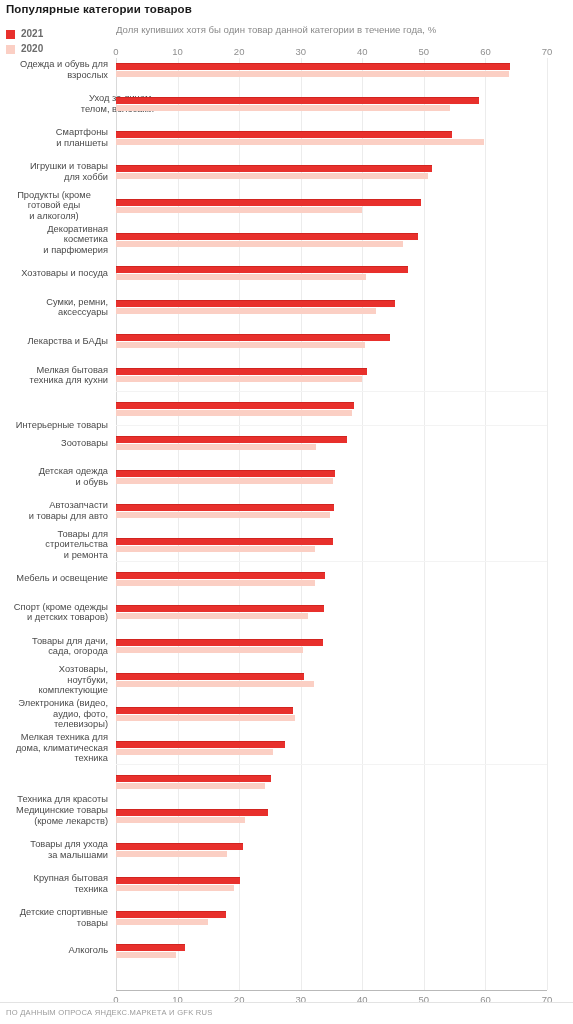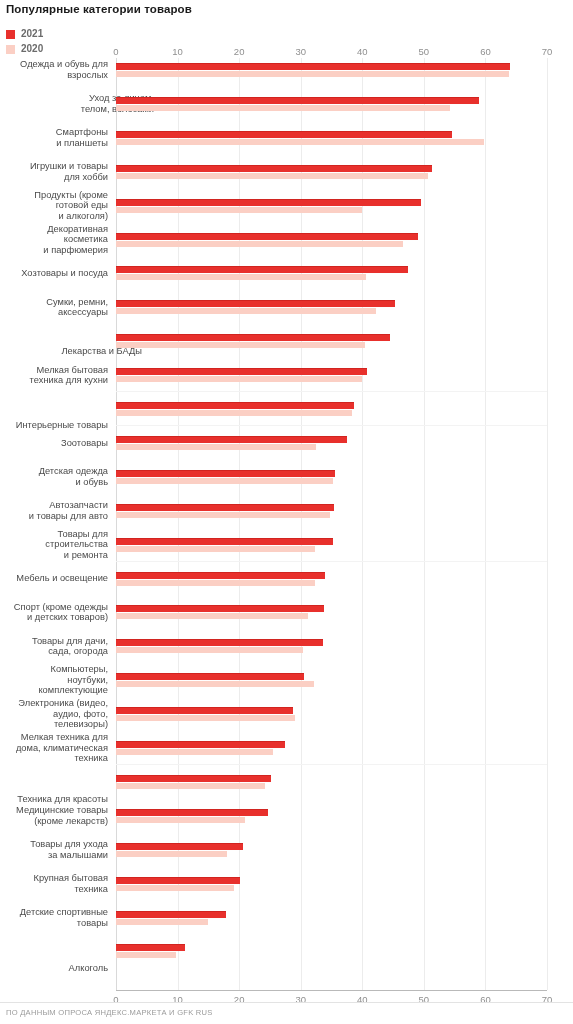--- a/index.html
+++ b/index.html
@@ -188,20 +188,21 @@
     <div class="legend-row">
       <span class="legend-swatch" style="background: rgb(232, 48, 44);"></span>
       <span class="legend-label">2021</span>
     </div>
     <div class="legend-row">
       <span class="legend-swatch" style="background: rgb(251, 207, 196);"></span>
       <span class="legend-label">2020</span>
     </div>
   </div>
 
+  <div class="subtitle">Доля купивших хотя бы один товар данной категории в течение года, %</div>
 
   <div id="plot">
     <div class="plot-area" id="plot-area" style="height: 932px;">
         <div class="gridline-v axis-zero" style="left: 0px;"></div>
         <div class="gridline-v" style="left: 61.5714px;"></div>
         <div class="gridline-v" style="left: 123.143px;"></div>
         <div class="gridline-v" style="left: 184.714px;"></div>
         <div class="gridline-v" style="left: 246.286px;"></div>
         <div class="gridline-v" style="left: 307.857px;"></div>
         <div class="gridline-v" style="left: 369.429px;"></div>
@@ -253,21 +254,21 @@
         </div>
       </div>
       <div class="row" style="top: 164.7px;">
         <div class="row-label" style="top: -3.6px;"><span>Игрушки и товары</span><br><span>для хобби</span></div>
         <div class="bars">
           <div class="bar bar-2021" title="Игрушки и товары для хобби — 2021: 51.3%" style="width: 315.861px; background: rgb(232, 48, 44);"></div>
           <div class="bar bar-2020" title="Игрушки и товары для хобби — 2020: 50.6%" style="width: 311.551px; background: rgb(251, 207, 196);"></div>
         </div>
       </div>
       <div class="row" style="top: 198.6px;">
-        <div class="row-label" style="top: -8.9px;"><span>Продукты (кроме</span><br><span>готовой еды</span><br><span>и алкоголя)</span></div>
+        <div class="row-label" style="top: -8.9px; text-align: center;"><span>Продукты (кроме</span><br><span>готовой еды</span><br><span>и алкоголя)</span></div>
         <div class="bars">
           <div class="bar bar-2021" title="Продукты (кроме готовой еды и алкоголя) — 2021: 49.5%" style="width: 304.779px; background: rgb(232, 48, 44);"></div>
           <div class="bar bar-2020" title="Продукты (кроме готовой еды и алкоголя) — 2020: 40%" style="width: 246.286px; background: rgb(251, 207, 196);"></div>
         </div>
       </div>
       <div class="row" style="top: 232.5px;">
         <div class="row-label" style="top: -8.9px;"><span>Декоративная</span><br><span>косметика</span><br><span>и парфюмерия</span></div>
         <div class="bars">
           <div class="bar bar-2021" title="Декоративная косметика и парфюмерия — 2021: 49%" style="width: 301.7px; background: rgb(232, 48, 44);"></div>
           <div class="bar bar-2020" title="Декоративная косметика и парфюмерия — 2020: 46.6%" style="width: 286.923px; background: rgb(251, 207, 196);"></div>
@@ -281,21 +282,21 @@
         </div>
       </div>
       <div class="row" style="top: 300.3px;">
         <div class="row-label" style="top: -3.6px;"><span>Сумки, ремни,</span><br><span>аксессуары</span></div>
         <div class="bars">
           <div class="bar bar-2021" title="Сумки, ремни, аксессуары — 2021: 45.3%" style="width: 278.919px; background: rgb(232, 48, 44);"></div>
           <div class="bar bar-2020" title="Сумки, ремни, аксессуары — 2020: 42.3%" style="width: 260.447px; background: rgb(251, 207, 196);"></div>
         </div>
       </div>
       <div class="row" style="top: 334.2px;">
-        <div class="row-label" style="top: 12px; padding-left: 34px;"><span>Лекарства и БАДы</span></div>
+        <div class="row-label" style="top: 2px;"><span>Лекарства и БАДы</span></div>
         <div class="bars">
           <div class="bar bar-2021" title="Лекарства и БАДы — 2021: 44.5%" style="width: 273.993px; background: rgb(232, 48, 44);"></div>
           <div class="bar bar-2020" title="Лекарства и БАДы — 2020: 40.4%" style="width: 248.749px; background: rgb(251, 207, 196);"></div>
         </div>
       </div>
       <div class="row" style="top: 368.1px;">
         <div class="row-label" style="top: -3.6px;"><span>Мелкая бытовая</span><br><span>техника для кухни</span></div>
         <div class="bars">
           <div class="bar bar-2021" title="Мелкая бытовая техника для кухни — 2021: 40.7%" style="width: 250.596px; background: rgb(232, 48, 44);"></div>
           <div class="bar bar-2020" title="Мелкая бытовая техника для кухни — 2020: 40%" style="width: 246.286px; background: rgb(251, 207, 196);"></div>
@@ -351,21 +352,21 @@
         </div>
       </div>
       <div class="row" style="top: 639.3px;">
         <div class="row-label" style="top: -3.6px;"><span>Товары для дачи,</span><br><span>сада, огорода</span></div>
         <div class="bars">
           <div class="bar bar-2021" title="Товары для дачи, сада, огорода — 2021: 33.6%" style="width: 206.88px; background: rgb(232, 48, 44);"></div>
           <div class="bar bar-2020" title="Товары для дачи, сада, огорода — 2020: 30.3%" style="width: 186.561px; background: rgb(251, 207, 196);"></div>
         </div>
       </div>
       <div class="row" style="top: 673.2px;">
-        <div class="row-label" style="top: -8.9px;"><span>Компьютеры,</span><br><span>ноутбуки,</span><br><span>комплектующие</span></div>
+        <div class="row-label" style="top: -8.9px;"><span>Хозтовары,</span><br><span>ноутбуки,</span><br><span>комплектующие</span></div>
         <div class="bars">
           <div class="bar bar-2021" title="Компьютеры, ноутбуки, комплектующие — 2021: 30.5%" style="width: 187.793px; background: rgb(232, 48, 44);"></div>
           <div class="bar bar-2020" title="Компьютеры, ноутбуки, комплектующие — 2020: 32.2%" style="width: 198.26px; background: rgb(251, 207, 196);"></div>
         </div>
       </div>
       <div class="row" style="top: 707.1px;">
         <div class="row-label" style="top: -8.9px;"><span>Электроника (видео,</span><br><span>аудио, фото,</span><br><span>телевизоры)</span></div>
         <div class="bars">
           <div class="bar bar-2021" title="Электроника (видео, аудио, фото, телевизоры) — 2021: 28.8%" style="width: 177.326px; background: rgb(232, 48, 44);"></div>
           <div class="bar bar-2020" title="Электроника (видео, аудио, фото, телевизоры) — 2020: 29%" style="width: 178.557px; background: rgb(251, 207, 196);"></div>
@@ -407,21 +408,21 @@
         </div>
       </div>
       <div class="row" style="top: 910.5px;">
         <div class="row-label" style="top: -3.6px;"><span>Детские спортивные</span><br><span>товары</span></div>
         <div class="bars">
           <div class="bar bar-2021" title="Детские спортивные товары — 2021: 17.8%" style="width: 109.597px; background: rgb(232, 48, 44);"></div>
           <div class="bar bar-2020" title="Детские спортивные товары — 2020: 15%" style="width: 92.3571px; background: rgb(251, 207, 196);"></div>
         </div>
       </div>
       <div class="row" style="top: 944.4px;">
-        <div class="row-label" style="top: 19px;"><span>Алкоголь</span></div>
+        <div class="row-label" style="top: 1px;"><span>Алкоголь</span></div>
         <div class="bars">
           <div class="bar bar-2021" title="Алкоголь — 2021: 11.2%" style="width: 68.96px; background: rgb(232, 48, 44);"></div>
           <div class="bar bar-2020" title="Алкоголь — 2020: 9.8%" style="width: 60.34px; background: rgb(251, 207, 196);"></div>
         </div>
       </div>
     </div>
 
   <div class="footer-rule"></div>
   <div class="footer-note">По данным опроса Яндекс.Маркета и GfK Rus</div>
 

